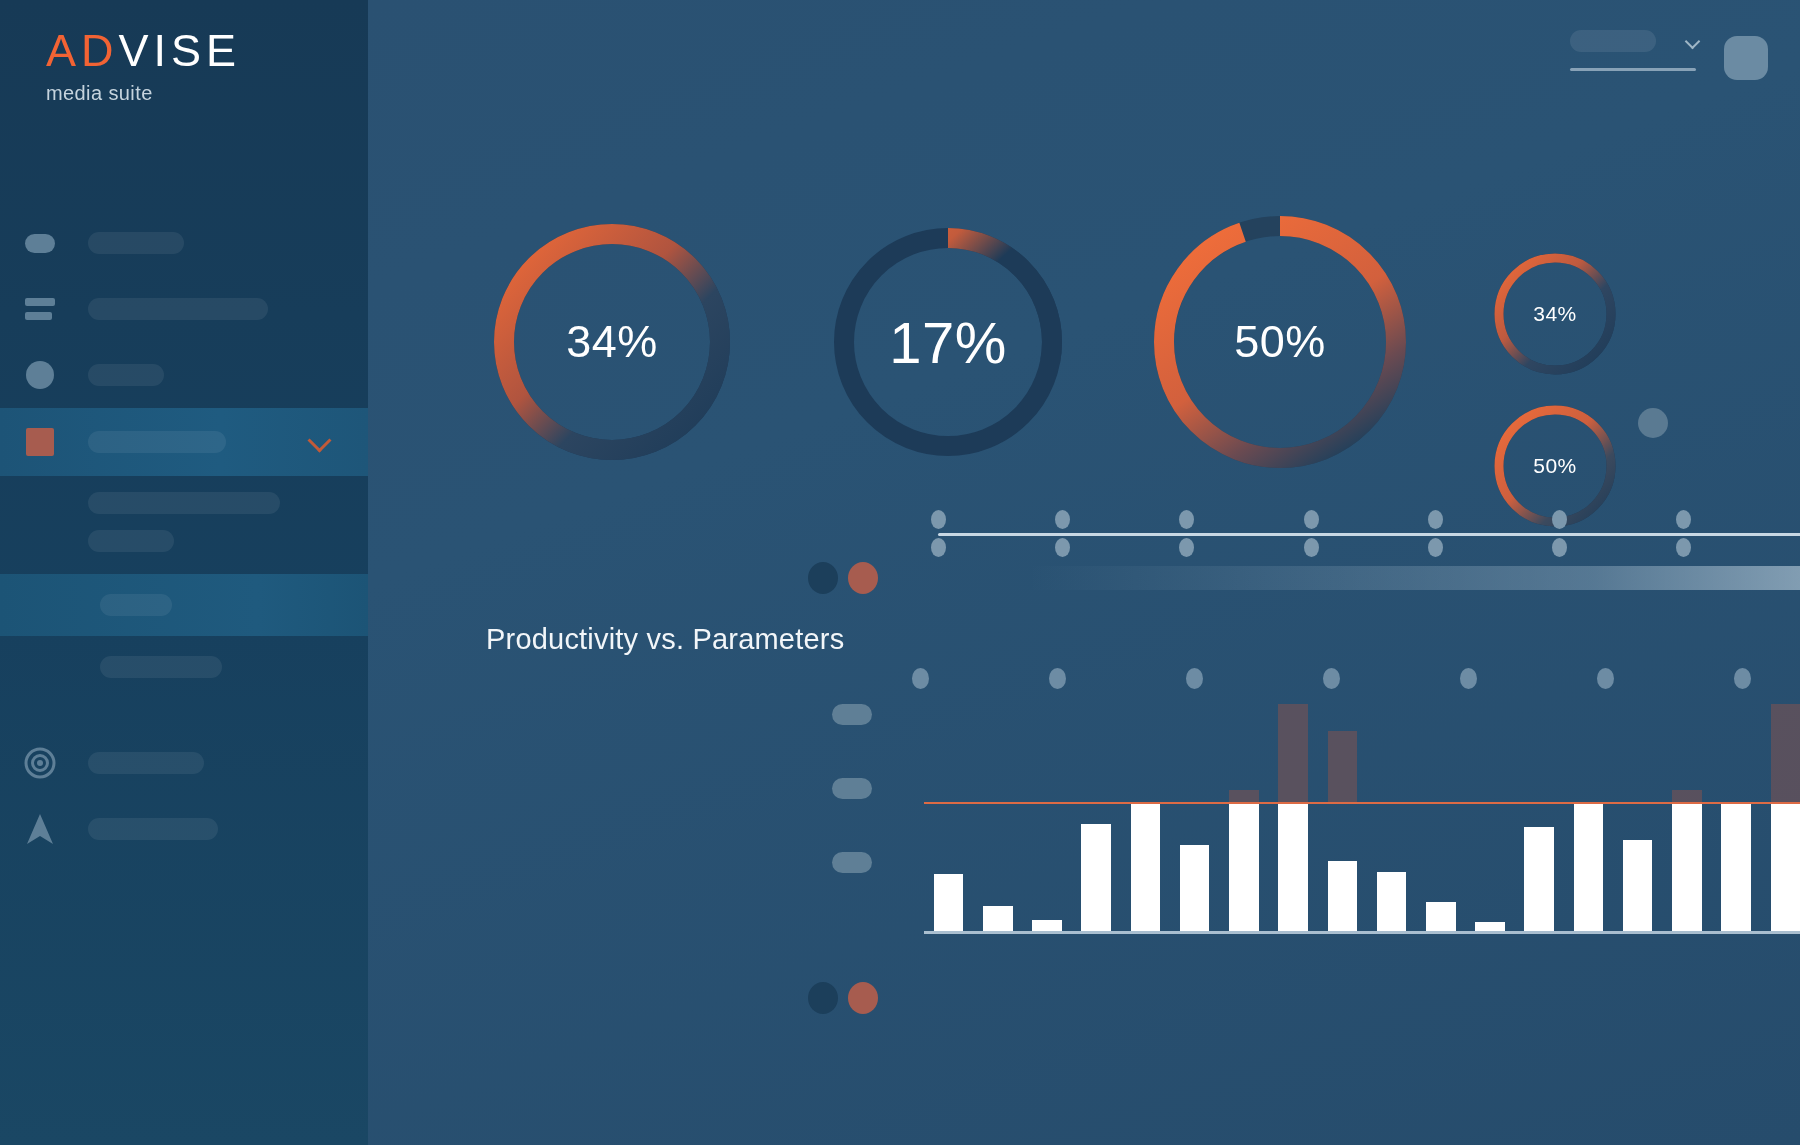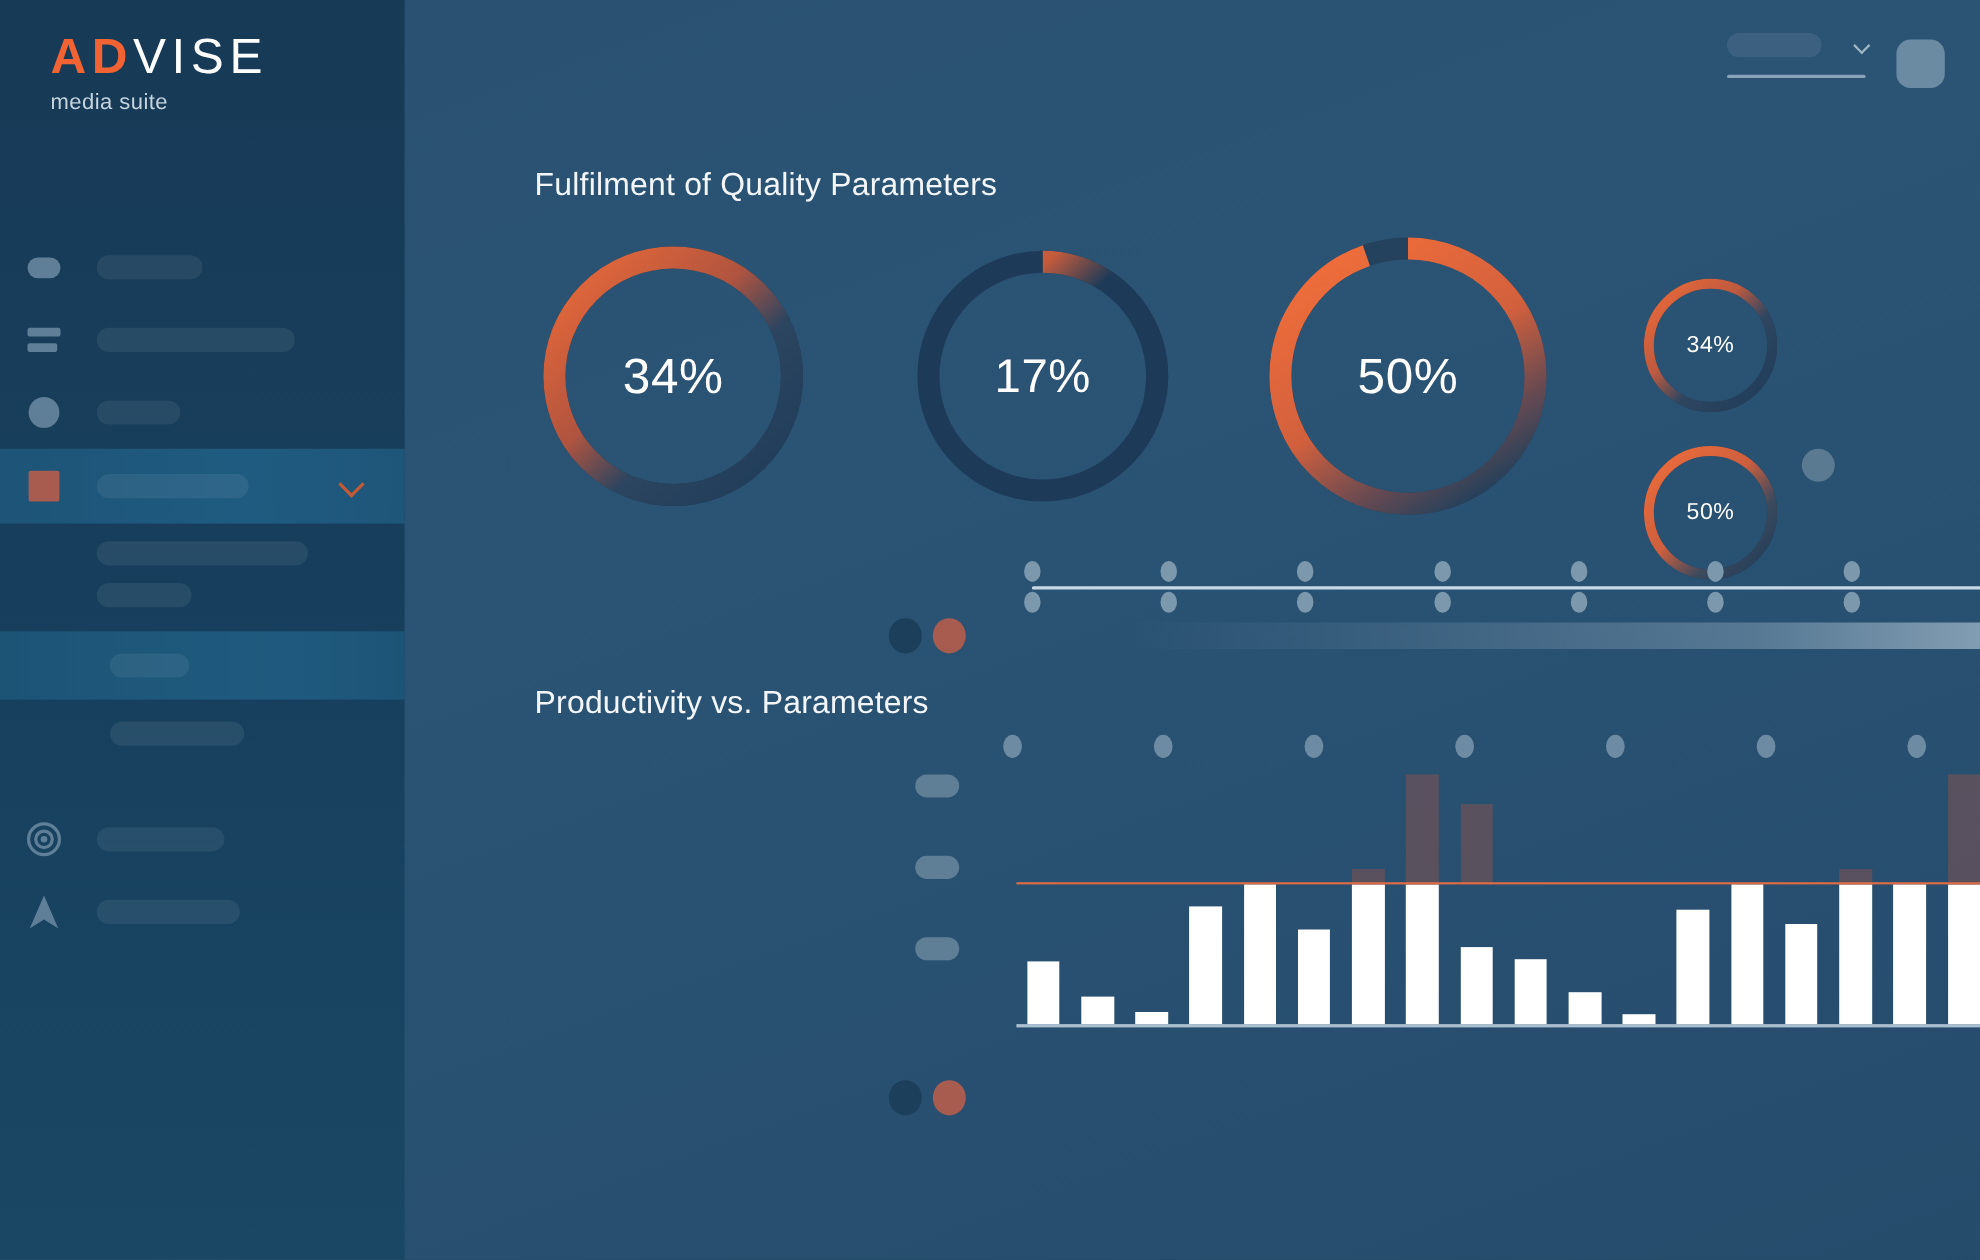--- a/index.html
+++ b/index.html
@@ -38,21 +38,21 @@
     user-select: none;
   }
   .brand-word {
     font-size: 45px;
     letter-spacing: 4px;
     font-weight: 400;
     line-height: 1;
     display: flex;
     align-items: baseline;
   }
-  .brand-ad  { color: #f26334; font-weight: 700; letter-spacing: 5px;}
+  .brand-ad  { color: #f26334; font-weight: 400; letter-spacing: 5px;}
   .brand-vise{ color: #ffffff; font-weight: 400; letter-spacing: 5px;}
   .brand-sub {
     margin-top: 9px;
     font-size: 20px;
     color: #c6d4de;
     letter-spacing: 0.4px;
     font-weight: 400;
   }
 
   .nav { position: absolute; left: 0; top: 210px; width: 100%; }
@@ -184,21 +184,21 @@
     left: 0; top: 0;
     width: 100%; height: 100%;
     display: flex; align-items: center; justify-content: center;
     color: #ffffff;
     font-weight: 400;
     letter-spacing: 0.5px;
   }
   #donut-0 { left: 0px;    top: 8px;   width: 252px; height: 252px; }
   #donut-0 .label { font-size: 45px; }
   #donut-1 { left: 340px;  top: 12px;  width: 244px; height: 244px; }
-  #donut-1 .label { font-size: 43px; }
+  #donut-1 .label { font-size: 58px; }
   #donut-2 { left: 660px;  top: 0px;   width: 268px; height: 268px; }
   #donut-2 .label { font-size: 45px; }
   #donut-3 { left: 1003px; top: 40px;  width: 132px; height: 132px; }
   #donut-3 .label { font-size: 21px; }
   #donut-4 { left: 1003px; top: 192px; width: 132px; height: 132px; }
   #donut-4 .label { font-size: 21px; }
 
   .float-dot {
     position: absolute;
     border-radius: 50%;
@@ -412,21 +412,20 @@
 
     <div class="topbar">
       <div class="select-skel">
         <div class="pill"></div>
         <div class="rule"></div>
         <span class="select-chevron"></span>
       </div>
       <div class="avatar-skel"></div>
     </div>
 
-    <h2 class="section-title" id="title-quality">Fulfilment of Quality Parameters</h2>
 
     <div class="donut-row">
 
       <div class="donut" id="donut-0">
         <svg width="252" height="252" viewBox="0 0 252 252">
           <defs>
             <linearGradient id="g0" x1="0" y1="1" x2="1" y2="0">
               <stop offset="0%" stop-color="#1d3b58"></stop>
               <stop offset="38%" stop-color="#2c4560"></stop>
               <stop offset="58%" stop-color="#b0543f"></stop>

